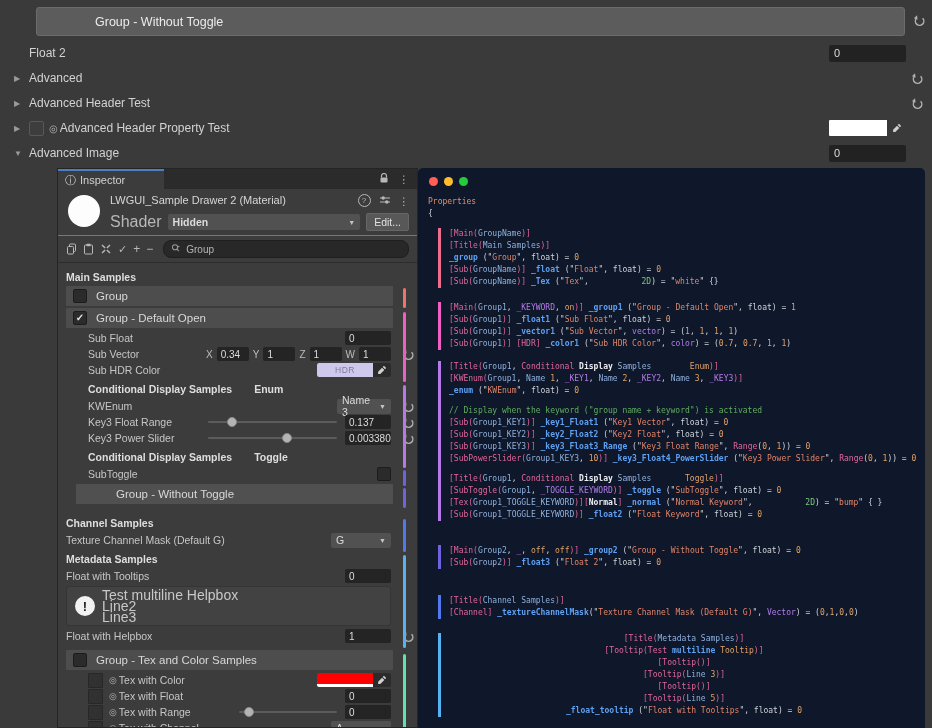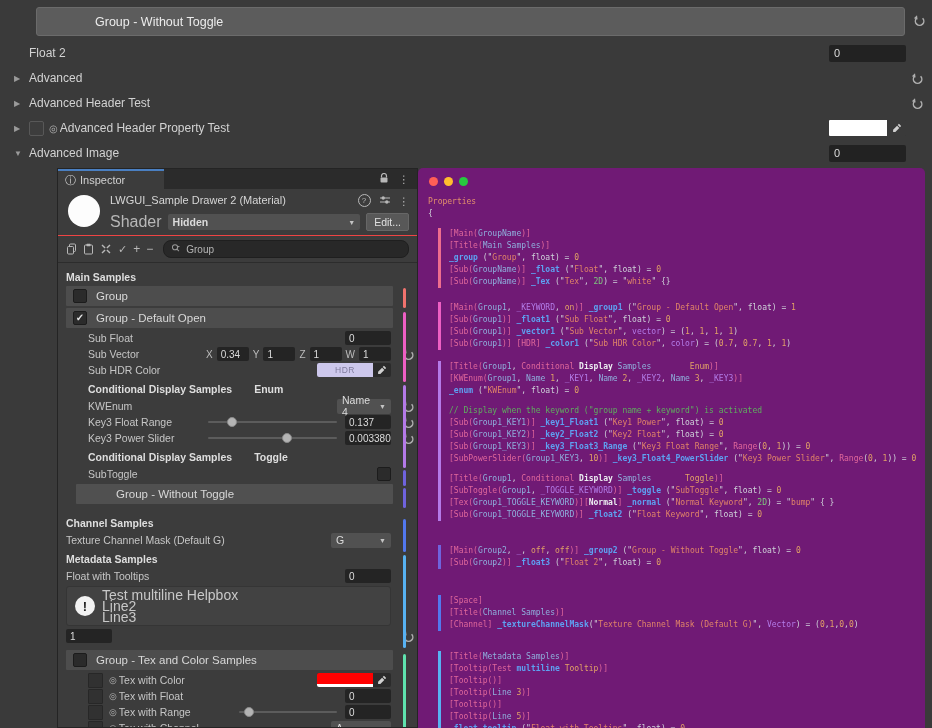--- a/index.html
+++ b/index.html
@@ -86,31 +86,31 @@
     display:flex;align-items:center;gap:7px;padding:0 8px;box-sizing:border-box;}
   .i-help .bang{width:20px;height:20px;border-radius:50%;background:#f2f2f2;color:#1d1d1d;font-weight:bold;
     display:flex;align-items:center;justify-content:center;font-size:13px;flex:0 0 auto;}
   .i-help .hl{font-size:14px;color:#c8c8c8;line-height:11px;}
   .thumb{width:13px;height:13px;background:#313131;border:1px solid #272727;border-radius:1px;margin-right:6px;flex:0 0 auto;}
   .dot9{color:#b0b0b0;font-size:9px;margin-right:2px;flex:0 0 auto;}
   .bars{position:absolute;top:0;left:0;right:0;height:100%;pointer-events:none;}
   .bar{position:absolute;right:11px;width:3px;border-radius:2px;}
   .rv{position:absolute;right:2px;top:2px;}
   
-  .codep{position:absolute;left:418px;top:168px;width:507px;height:560px;background:#701a75;
+  .codep{position:absolute;left:418px;top:168px;width:507px;height:560px;background:#0f172a;
     border-radius:5px 5px 0 0;overflow:hidden;font-family:"DejaVu Sans Mono",monospace;font-size:8px;color:#cfd3da;}
   .lights{display:flex;gap:6px;padding:9px 0 0 11px;}
   .light{width:9px;height:9px;border-radius:50%;}
   .codebody{padding:10px 6px 0 10px;}
   .cline{height:12px;line-height:12px;white-space:pre;}
   .cline.blank{height:8px;}
   .cblock{border-left:3px solid transparent;padding-left:8px;margin-left:10px;}
   .tk-p{color:#e0679b;} .tk-i{color:#8fb0dd;} .tk-b{color:#5ea1f2;font-weight:bold;}
   .tk-v{color:#b37ce8;} .tk-s{color:#e08468;} .tk-n{color:#e2a266;} .tk-w{color:#cfd3da;}
-  .tk-k{color:#eceef2;font-weight:bold;} .tk-c{color:#5fae5f;} .tk-g{color:#7ec97e;} .tk-h{color:#e2906c;}
+  .tk-k{color:#eceef2;font-weight:bold;} .tk-c{color:#5fae5f;} .tk-g{color:#7ec97e;margin-left:48px;} .tk-h{color:#e2906c;}
 </style>
 </head>
 <body>
 
 <div class="screen">
 
   <div class="hdrbar">
     <span>Group - Without Toggle</span>
   </div>
   <span class="hdr-revert"><svg width="13" height="13" viewBox="0 0 13 13">
@@ -278,21 +278,21 @@
             </span>
           </span>
         </div>
         <div class="i-sec ind1">
           <span>Conditional Display Samples</span>
           <span class="lbl2">Enum</span>
         </div>
         <div class="i-row ind1">
           <span class="lbl">KWEnum</span>
           <span class="drop i-drop" style="width:54px">
-            <span>Name 4</span>
+            <span>Name 3</span>
             <span class="caret">▼</span>
           </span>
           <span class="rv"><svg width="13" height="13" viewBox="0 0 13 13">
               <path d="M3.6 4.2 A4.2 4.2 0 1 0 9.6 4.2" fill="none" stroke="#b0b0b0" stroke-width="1.5"></path>
               <path d="M4.6 5.6 L0.9 4.2 L4 1.2 Z" fill="#b0b0b0"></path>
             </svg></span>
         </div>
         <div class="i-row ind1">
           <span class="lbl fixed">Key3 Float Range</span>
           <span class="track">
@@ -342,20 +342,21 @@
         </div>
         <div class="i-row">
           <span class="lbl">Float with Tooltips</span>
           <span class="i-field">0</span>
         </div>
         <div class="i-help">
           <span class="bang">!</span>
           <span class="hl">Test multiline Helpbox<br>Line2<br>Line3</span>
         </div>
         <div class="i-row">
+          <span class="lbl">Float with Helpbox</span>
           <span class="i-field">1</span>
           <span class="rv"><svg width="13" height="13" viewBox="0 0 13 13">
               <path d="M3.6 4.2 A4.2 4.2 0 1 0 9.6 4.2" fill="none" stroke="#b0b0b0" stroke-width="1.5"></path>
               <path d="M4.6 5.6 L0.9 4.2 L4 1.2 Z" fill="#b0b0b0"></path>
             </svg></span>
         </div>
         <div style="height: 4px;"></div>
         <div class="i-hdr">
           <span class="i-cb"></span>
           <span>Group - Tex and Color Samples</span>
@@ -434,40 +435,39 @@
           <div class="cline"><span class="tk-p">[Sub(</span><span class="tk-i">Group1</span><span class="tk-p">)]</span><span class="tk-w"> </span><span class="tk-b">_float1</span><span class="tk-w"> ("</span><span class="tk-s">Sub Float</span><span class="tk-w">", float) = </span><span class="tk-n">0</span></div>
           <div class="cline"><span class="tk-p">[Sub(</span><span class="tk-i">Group1</span><span class="tk-p">)]</span><span class="tk-w"> </span><span class="tk-b">_vector1</span><span class="tk-w"> ("</span><span class="tk-s">Sub Vector</span><span class="tk-w">", </span><span class="tk-v">vector</span><span class="tk-w">) = (</span><span class="tk-n">1</span><span class="tk-w">, </span><span class="tk-n">1</span><span class="tk-w">, </span><span class="tk-n">1</span><span class="tk-w">, </span><span class="tk-n">1</span><span class="tk-w">)</span></div>
           <div class="cline"><span class="tk-p">[Sub(</span><span class="tk-i">Group1</span><span class="tk-p">)]</span><span class="tk-w"> </span><span class="tk-p">[HDR]</span><span class="tk-w"> </span><span class="tk-b">_color1</span><span class="tk-w"> ("</span><span class="tk-s">Sub HDR Color</span><span class="tk-w">", </span><span class="tk-v">color</span><span class="tk-w">) = (</span><span class="tk-n">0.7</span><span class="tk-w">, </span><span class="tk-n">0.7</span><span class="tk-w">, </span><span class="tk-n">1</span><span class="tk-w">, </span><span class="tk-n">1</span><span class="tk-w">)</span></div>
         </div>
         <div class="cblock" style="border-left-color: rgb(180, 122, 232); margin-top: 11px;">
           <div class="cline"><span class="tk-p">[Title(</span><span class="tk-i">Group1</span><span class="tk-w">, </span><span class="tk-p">Conditional </span><span class="tk-k">Display </span><span class="tk-i">Samples</span><span class="tk-w">        </span><span class="tk-n">Enum</span><span class="tk-p">)]</span></div>
           <div class="cline"><span class="tk-p">[KWEnum(</span><span class="tk-i">Group1</span><span class="tk-w">, </span><span class="tk-i">Name</span><span class="tk-w"> </span><span class="tk-n">1</span><span class="tk-w">, </span><span class="tk-v">_KEY1</span><span class="tk-w">, </span><span class="tk-i">Name</span><span class="tk-w"> </span><span class="tk-n">2</span><span class="tk-w">, </span><span class="tk-v">_KEY2</span><span class="tk-w">, </span><span class="tk-i">Name</span><span class="tk-w"> </span><span class="tk-n">3</span><span class="tk-w">, </span><span class="tk-v">_KEY3</span><span class="tk-p">)]</span></div>
           <div class="cline"><span class="tk-b">_enum</span><span class="tk-w"> ("</span><span class="tk-s">KWEnum</span><span class="tk-w">", float) = </span><span class="tk-n">0</span></div>
           <div class="cline blank"></div>
           <div class="cline"><span class="tk-c">// Display when the keyword ("group name + keyword") is activated</span></div>
-          <div class="cline"><span class="tk-p">[Sub(</span><span class="tk-i">Group1_KEY1</span><span class="tk-p">)]</span><span class="tk-w"> </span><span class="tk-b">_key1_Float1</span><span class="tk-w"> ("</span><span class="tk-s">Key1 Power</span><span class="tk-w">", float) = </span><span class="tk-n">0</span></div>
+          <div class="cline"><span class="tk-p">[Sub(</span><span class="tk-i">Group1_KEY1</span><span class="tk-p">)]</span><span class="tk-w"> </span><span class="tk-b">_key1_Float1</span><span class="tk-w"> ("</span><span class="tk-s">Key1 Vector</span><span class="tk-w">", float) = </span><span class="tk-n">0</span></div>
           <div class="cline"><span class="tk-p">[Sub(</span><span class="tk-i">Group1_KEY2</span><span class="tk-p">)]</span><span class="tk-w"> </span><span class="tk-b">_key2_Float2</span><span class="tk-w"> ("</span><span class="tk-s">Key2 Float</span><span class="tk-w">", float) = </span><span class="tk-n">0</span></div>
           <div class="cline"><span class="tk-p">[Sub(</span><span class="tk-i">Group1_KEY3</span><span class="tk-p">)]</span><span class="tk-w"> </span><span class="tk-b">_key3_Float3_Range</span><span class="tk-w"> ("</span><span class="tk-s">Key3 Float Range</span><span class="tk-w">", </span><span class="tk-p">Range</span><span class="tk-w">(</span><span class="tk-n">0</span><span class="tk-w">, </span><span class="tk-n">1</span><span class="tk-w">)) = </span><span class="tk-n">0</span></div>
           <div class="cline"><span class="tk-p">[SubPowerSlider(</span><span class="tk-i">Group1_KEY3</span><span class="tk-w">, </span><span class="tk-n">10</span><span class="tk-p">)]</span><span class="tk-w"> </span><span class="tk-b">_key3_Float4_PowerSlider</span><span class="tk-w"> ("</span><span class="tk-s">Key3 Power Slider</span><span class="tk-w">", </span><span class="tk-p">Range</span><span class="tk-w">(</span><span class="tk-n">0</span><span class="tk-w">, </span><span class="tk-n">1</span><span class="tk-w">)) = </span><span class="tk-n">0</span></div>
           <div class="cline blank"></div>
           <div class="cline"><span class="tk-p">[Title(</span><span class="tk-i">Group1</span><span class="tk-w">, </span><span class="tk-p">Conditional </span><span class="tk-k">Display </span><span class="tk-i">Samples</span><span class="tk-w">       </span><span class="tk-n">Toggle</span><span class="tk-p">)]</span></div>
           <div class="cline"><span class="tk-p">[SubToggle(</span><span class="tk-i">Group1</span><span class="tk-w">, </span><span class="tk-v">_TOGGLE_KEYWORD</span><span class="tk-p">)]</span><span class="tk-w"> </span><span class="tk-b">_toggle</span><span class="tk-w"> ("</span><span class="tk-s">SubToggle</span><span class="tk-w">", float) = </span><span class="tk-n">0</span></div>
           <div class="cline"><span class="tk-p">[Tex(</span><span class="tk-i">Group1_TOGGLE_KEYWORD</span><span class="tk-p">)][</span><span class="tk-k">Normal</span><span class="tk-p">]</span><span class="tk-w"> </span><span class="tk-b">_normal</span><span class="tk-w"> ("</span><span class="tk-s">Normal Keyword</span><span class="tk-w">", </span><span class="tk-g">2D</span><span class="tk-w">) = "</span><span class="tk-s">bump</span><span class="tk-w">" { }</span></div>
           <div class="cline"><span class="tk-p">[Sub(</span><span class="tk-i">Group1_TOGGLE_KEYWORD</span><span class="tk-p">)]</span><span class="tk-w"> </span><span class="tk-b">_float2</span><span class="tk-w"> ("</span><span class="tk-s">Float Keyword</span><span class="tk-w">", float) = </span><span class="tk-n">0</span></div>
         </div>
         <div class="cblock" style="border-left-color: rgb(111, 99, 221); margin-top: 24px;">
           <div class="cline"><span class="tk-p">[Main(</span><span class="tk-i">Group2</span><span class="tk-w">, </span><span class="tk-v">_</span><span class="tk-w">, </span><span class="tk-n">off</span><span class="tk-w">, </span><span class="tk-n">off</span><span class="tk-p">)]</span><span class="tk-w"> </span><span class="tk-b">_group2</span><span class="tk-w"> ("</span><span class="tk-s">Group - Without Toggle</span><span class="tk-w">", float) = </span><span class="tk-n">0</span></div>
           <div class="cline"><span class="tk-p">[Sub(</span><span class="tk-i">Group2</span><span class="tk-p">)]</span><span class="tk-w"> </span><span class="tk-b">_float3</span><span class="tk-w"> ("</span><span class="tk-s">Float 2</span><span class="tk-w">", float) = </span><span class="tk-n">0</span></div>
         </div>
         <div class="cblock" style="border-left-color: rgb(82, 120, 238); margin-top: 26px;">
-          <div class="cline"><span class="tk-p">[Space]</span></div>
           <div class="cline"><span class="tk-p">[Title(</span><span class="tk-i">Channel Samples</span><span class="tk-p">)]</span></div>
           <div class="cline"><span class="tk-p">[Channel]</span><span class="tk-w"> </span><span class="tk-b">_textureChannelMask</span><span class="tk-w">("</span><span class="tk-s">Texture Channel Mask (Default G)</span><span class="tk-w">", </span><span class="tk-v">Vector</span><span class="tk-w">) = (</span><span class="tk-n">0</span><span class="tk-w">,</span><span class="tk-n">1</span><span class="tk-w">,</span><span class="tk-n">0</span><span class="tk-w">,</span><span class="tk-n">0</span><span class="tk-w">)</span></div>
         </div>
-        <div class="cblock" style="border-left-color: rgb(87, 178, 242); margin-top: 20px;">
+        <div class="cblock" style="border-left-color: rgb(87, 178, 242); margin-top: 14px; text-align: center;">
           <div class="cline"><span class="tk-p">[Title(</span><span class="tk-i">Metadata Samples</span><span class="tk-p">)]</span></div>
           <div class="cline"><span class="tk-p">[Tooltip(</span><span class="tk-p">Test </span><span class="tk-b">multiline</span><span class="tk-w"> </span><span class="tk-n">Tooltip</span><span class="tk-p">)]</span></div>
           <div class="cline"><span class="tk-p">[Tooltip()]</span></div>
           <div class="cline"><span class="tk-p">[Tooltip(</span><span class="tk-i">Line</span><span class="tk-w"> </span><span class="tk-n">3</span><span class="tk-p">)]</span></div>
           <div class="cline"><span class="tk-p">[Tooltip()]</span></div>
           <div class="cline"><span class="tk-p">[Tooltip(</span><span class="tk-i">Line</span><span class="tk-w"> </span><span class="tk-n">5</span><span class="tk-p">)]</span></div>
           <div class="cline"><span class="tk-b">_float_tooltip</span><span class="tk-w"> ("</span><span class="tk-s">Float with Tooltips</span><span class="tk-w">", float) = </span><span class="tk-n">0</span></div>
         </div>
       </div>
   </div>

